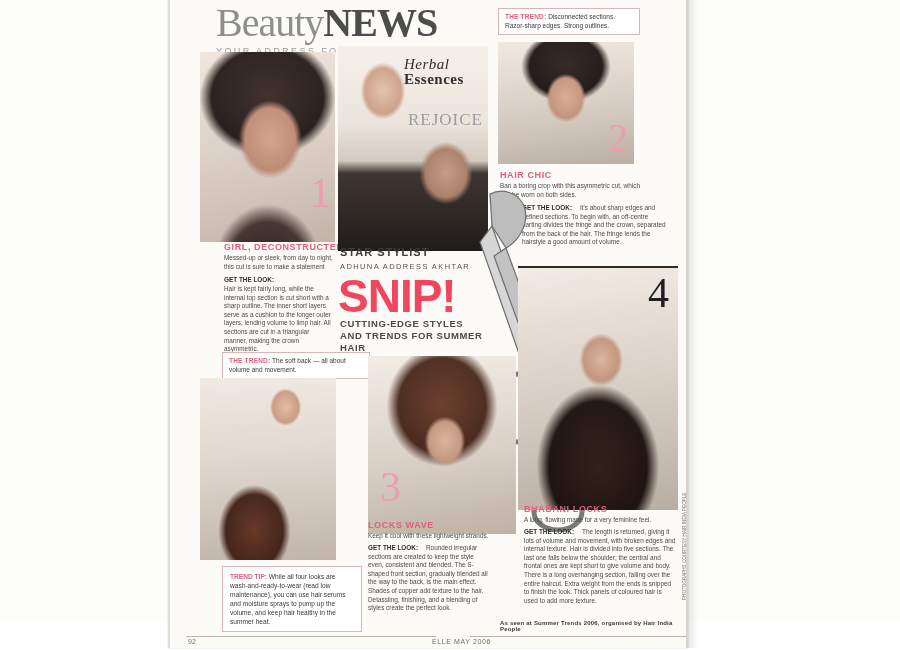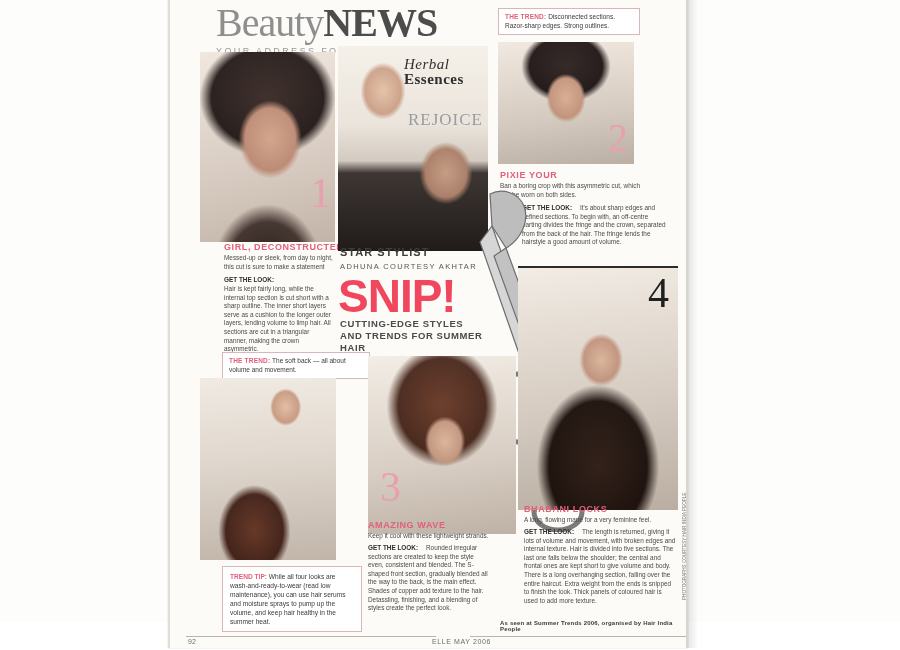--- a/index.html
+++ b/index.html
@@ -254,27 +254,27 @@
     <span>Disconnected sections. Razor-sharp edges. Strong outlines.</span>
   </div>
   <div class="photo" style="left:498px; top:42px; width:136px; height:122px;
               background:
                 radial-gradient(ellipse 26px 32px at 50% 46%, #dfb296 0%, #c99880 62%, rgba(201,152,128,0) 76%),
                 radial-gradient(ellipse 52px 42px at 50% 20%, #2e2220 0%, #1e1514 70%, rgba(30,21,20,0) 86%),
                 linear-gradient(170deg,#f0e8df 0%, #ddd2c7 60%, #c9bcb0 100%);">
     <div class="tint" style="background:linear-gradient(to bottom, rgba(255,255,255,0.05), rgba(0,0,0,0.07));"></div>
   </div>
   <div class="numeral" style="left:608px; top:118px; font-size:40px;">2</div>
-  <div class="headline" style="left:500px; top:170px; width:130px;">PIXIE YOUR</div>
+  <div class="headline" style="left:500px; top:170px; width:130px;">HAIR CHIC</div>
   <div class="body-copy" style="left:500px; top:182px; width:150px;">Ban a boring crop with this asymmetric cut, which can be worn on both sides.</div>
   <div class="body-copy" style="left:522px; top:204px; width:60px; font-weight:bold; color:#2e2e2e;">GET THE LOOK:</div>
   <div class="body-copy" style="left:522px; top:204px; width:146px; text-indent:58px;">It's about sharp edges and defined sections. To begin with, an off-centre parting divides the fringe and the crown, separated from the back of the hair. The fringe lends the hairstyle a good amount of volume.</div>
 
   <div class="stylist-label" style="left:340px; top:246px;">STAR STYLIST</div>
-  <div class="stylist-name" style="left:340px; top:262px;">ADHUNA COURTESY AKHTAR</div>
+  <div class="stylist-name" style="left:340px; top:262px;">ADHUNA ADDRESS AKHTAR</div>
   <div class="snip" style="left:338px; top:274px;">SNIP!</div>
   <div class="snip-sub" style="left:340px; top:318px; width:148px;">CUTTING-EDGE STYLES AND TRENDS FOR SUMMER HAIR</div>
 
   <svg class="scissors" viewBox="0 0 200 350">
     <g stroke="#6e6e6e" stroke-width="1.2" fill="#cfcfcf">
       <path d="M58 12 C70 6 86 10 92 24 C98 40 88 58 74 66 L60 44 Z" fill="#bdbdbd"></path>
       <path d="M60 44 L150 300 L136 312 L48 60 Z" fill="#d6d6d6"></path>
       <path d="M74 66 L158 296 L146 306 L62 74 Z" fill="#c2c2c2"></path>
       <ellipse cx="86" cy="226" rx="26" ry="34" fill="none" stroke="#7a7a7a" stroke-width="5"></ellipse>
       <ellipse cx="126" cy="330" rx="24" ry="18" fill="none" stroke="#7a7a7a" stroke-width="5"></ellipse>
@@ -295,21 +295,21 @@
   </div>
 
   <div class="photo" style="left:368px; top:356px; width:148px; height:178px;
               background:
                 radial-gradient(ellipse 26px 32px at 52% 48%, #e0b99d 0%, #c79a81 62%, rgba(199,154,129,0) 78%),
                 radial-gradient(ellipse 66px 72px at 50% 28%, #6a3a26 0%, #48261a 66%, rgba(72,38,26,0) 84%),
                 linear-gradient(170deg,#f2ece4 0%, #e0d5ca 58%, #cabcaf 100%);">
     <div class="tint" style="background:linear-gradient(to bottom, rgba(255,255,255,0.05), rgba(0,0,0,0.06));"></div>
   </div>
   <div class="numeral" style="left:380px; top:466px; font-size:42px;">3</div>
-  <div class="headline" style="left:368px; top:520px; width:130px;">AMAZING WAVE</div>
+  <div class="headline" style="left:368px; top:520px; width:130px;">LOCKS WAVE</div>
   <div class="body-copy" style="left:368px; top:532px; width:142px;">Keep it cool with these lightweight strands.</div>
   <div class="body-copy" style="left:368px; top:544px; width:60px; font-weight:bold; color:#2e2e2e;">GET THE LOOK:</div>
   <div class="body-copy" style="left:368px; top:544px; width:122px; text-indent:58px;">Rounded irregular sections are created to keep the style even, consistent and blended. The S-shaped front section, gradually blended all the way to the back, is the main effect. Shades of copper add texture to the hair. Detassling, finishing, and a blending of styles create the perfect look.</div>
 
   <div class="rule-dark" style="left:518px; top:266px; width:160px;"></div>
   <div class="photo" style="left:518px; top:268px; width:160px; height:242px;
               background:
                 radial-gradient(ellipse 28px 34px at 52% 38%, #dfb99e 0%, #c69780 62%, rgba(198,151,128,0) 78%),
                 radial-gradient(ellipse 72px 96px at 50% 82%, #34211a 0%, #20140f 68%, rgba(32,20,15,0) 85%),
                 linear-gradient(170deg,#f1ebe3 0%, #ded3c8 55%, #c8bbae 100%);">

